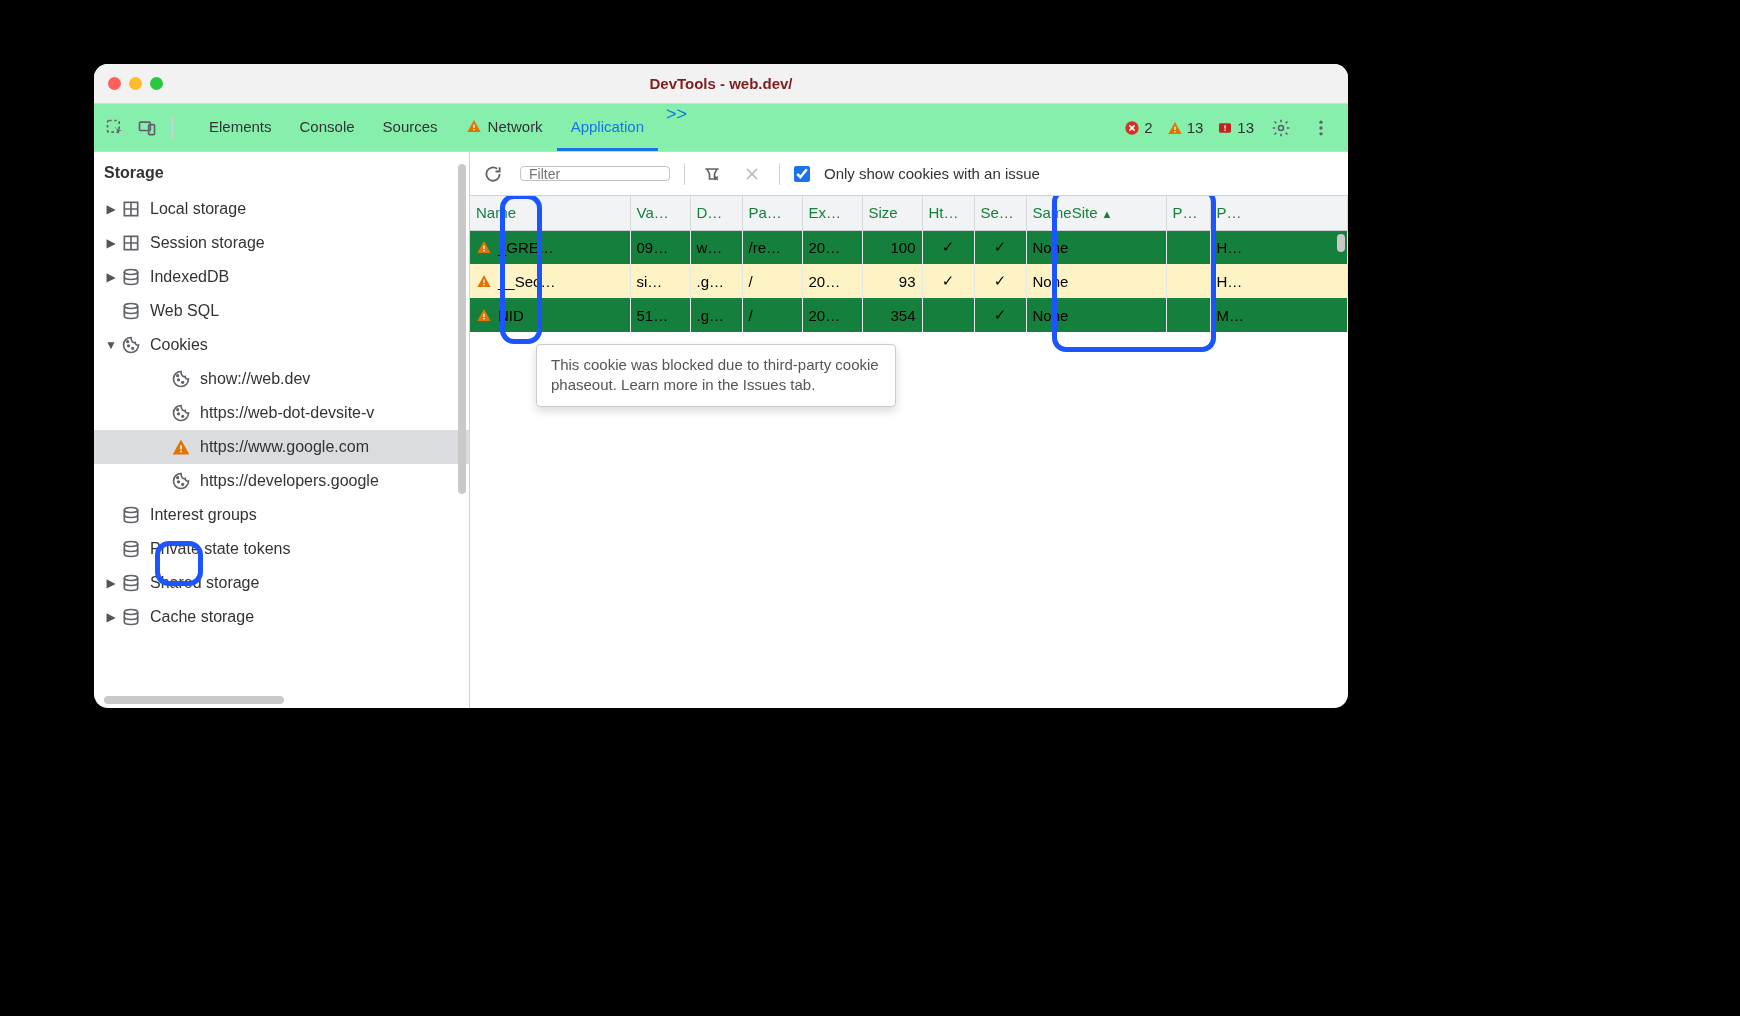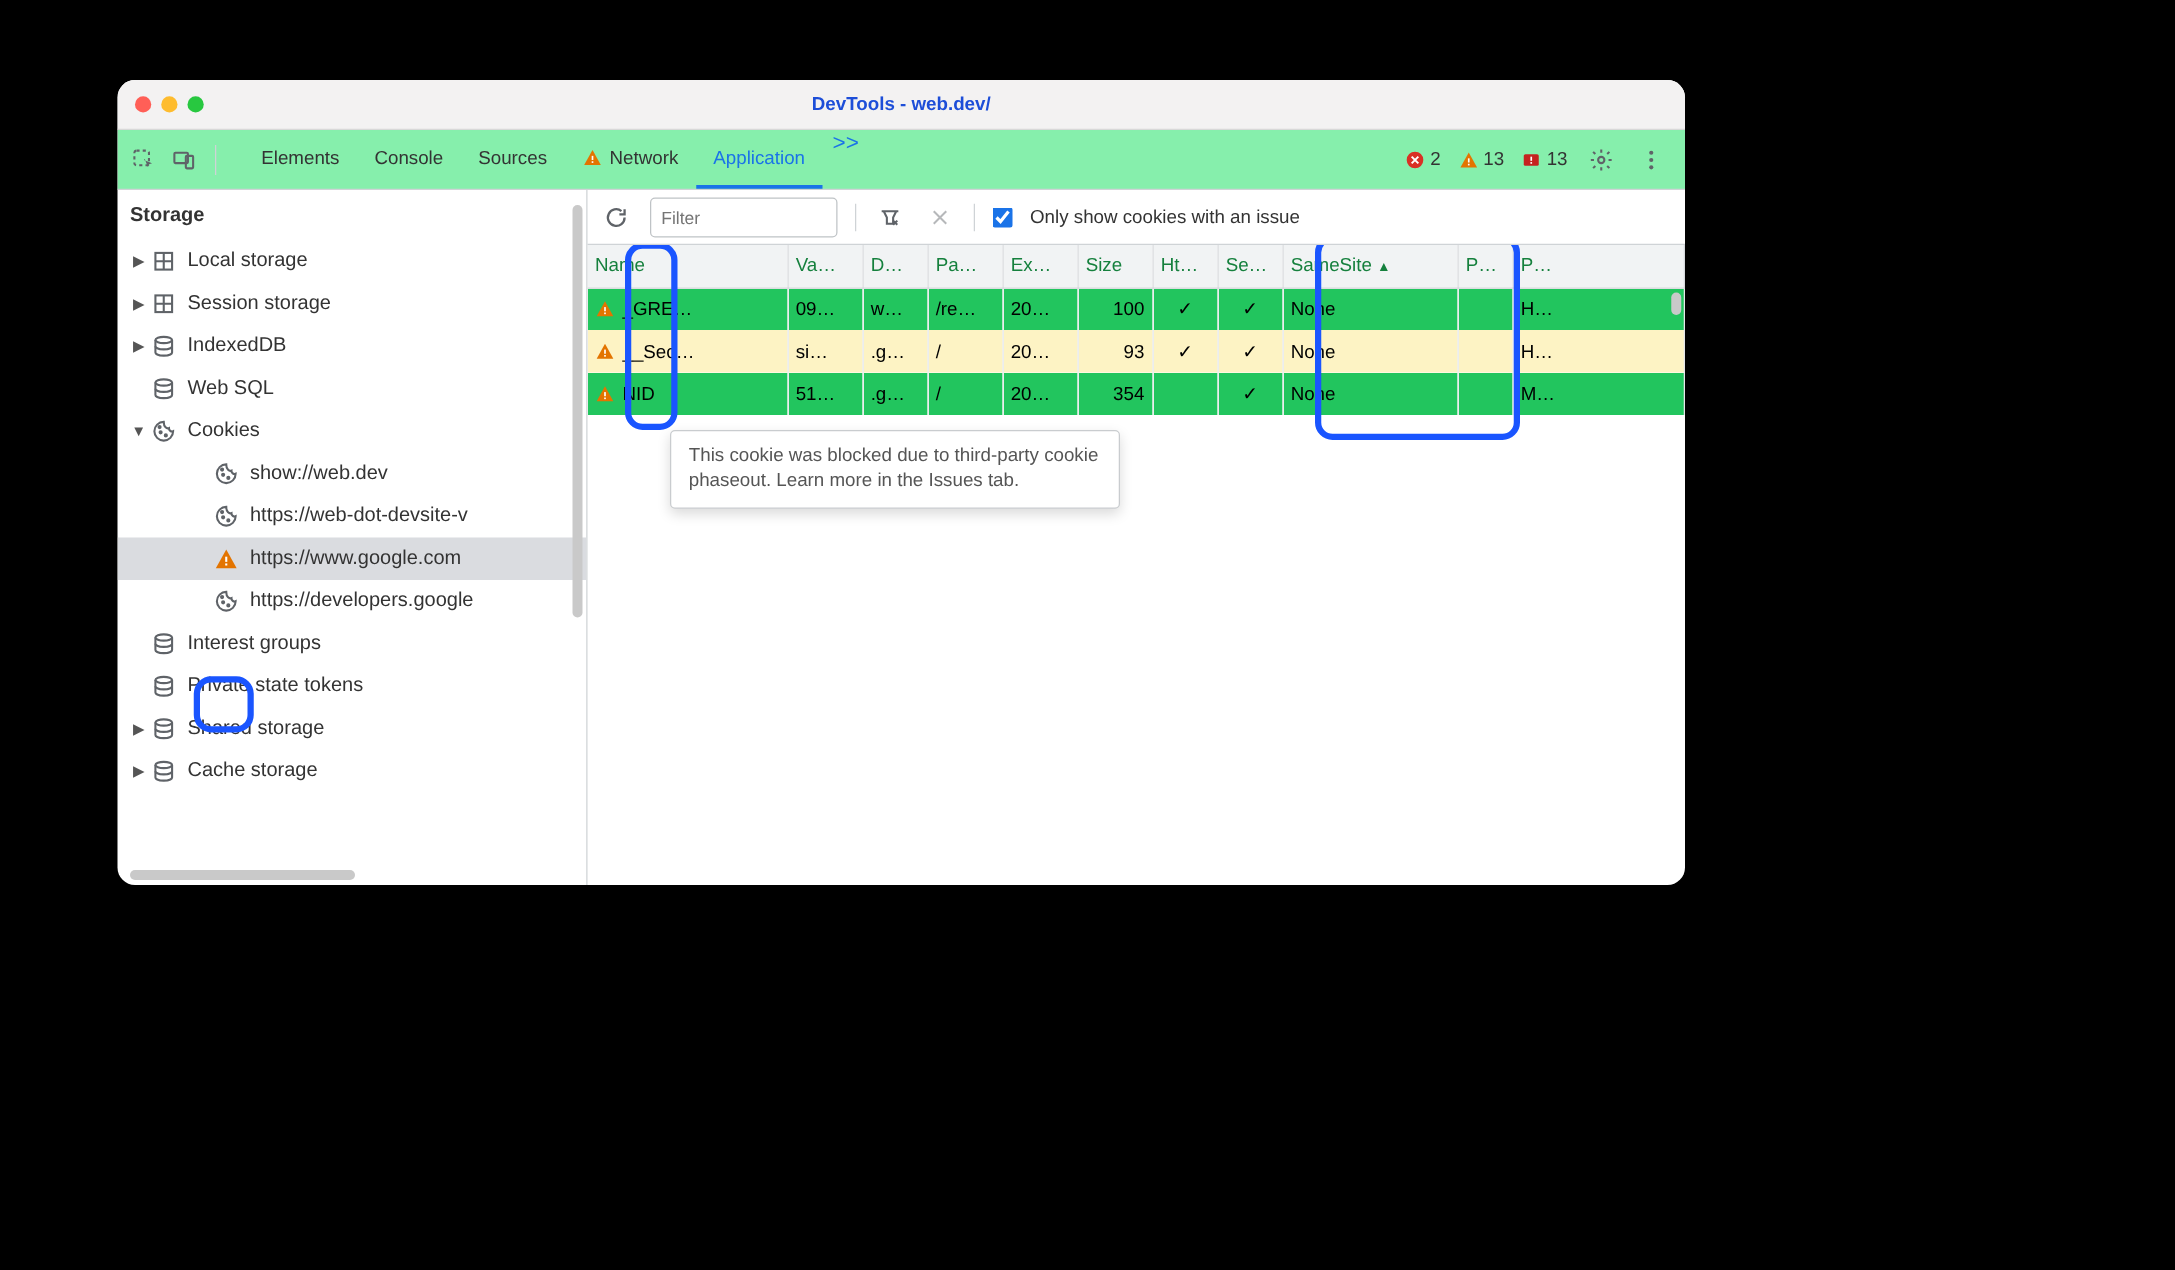--- a/index.html
+++ b/index.html
@@ -11,21 +11,21 @@
   box-shadow: 0 18px 50px rgba(0,0,0,.5), 0 0 0 1px rgba(0,0,0,.08);
   display: flex; flex-direction: column;
 }
 .titlebar {
   height: 40px; background: #f3f2f2; border-bottom: 1px solid #d8d8d8;
   display: flex; align-items: center; position: relative; flex: none;
 }
 .traffic { display: flex; gap: 8px; margin-left: 14px; }
 .traffic span { width: 13px; height: 13px; border-radius: 50%; display: block; }
 .tl-red { background: #ff5f57; } .tl-yel { background: #febc2e; } .tl-grn { background: #28c840; }
-.titlebar .title { position: absolute; left: 0; right: 0; text-align: center; font-size: 15px; font-weight: 600; color: #1d4ed8; pointer-events: none; }
+.titlebar .title { position: absolute; left: 0; right: 0; text-align: center; font-size: 15px; font-weight: 600; color: #7f1d1d; pointer-events: none; }
 
 .tabbar {
   height: 48px; background: #86efac; border-bottom: 1px solid #cfd3d6;
   display: flex; align-items: center; padding: 0 8px; gap: 6px; font-size: 15px; color: #5f6368;
 }
 .tool-icon { width: 26px; height: 26px; display: inline-flex; align-items: center; justify-content: center; color: #5f6368; border-radius: 4px; }
 .tool-icon svg { width: 20px; height: 20px; }
 .tabs { display: flex; gap: 0; align-items: stretch; height: 100%; margin-left: 10px; }
 .tab { display: inline-flex; align-items: center; padding: 0 14px; cursor: pointer; border-bottom: 3px solid transparent; color: #333; }
 .tab.active { color: #1a73e8; border-bottom-color: #1a73e8; font-weight: 500; }
@@ -52,37 +52,37 @@
 .sb-scroll { position: absolute; left: 10px; bottom: 4px; width: 180px; height: 8px; background: #c9c9c9; border-radius: 4px; }
 .sb-vscroll { position: absolute; right: 3px; top: 12px; width: 8px; height: 330px; background: #c9c9c9; border-radius: 4px; }
 
 .content { flex: 1; display: flex; flex-direction: column; min-width: 0; }
 
 .filterbar {
   height: 44px; border-bottom: 1px solid #cfd3d6; display: flex; align-items: center; gap: 14px;
   padding: 0 10px; font-size: 15px; color: #333;
 }
 .filterbar input[type=text] {
-  height: 32px; width: 150px; border: 1px solid #bfc3c6; border-radius: 4px; padding: 0 8px; font-size: 14px; color: #555;
+  height: 15px; width: 150px; border: 1px solid #bfc3c6; border-radius: 4px; padding: 0 8px; font-size: 14px; color: #555;
 }
 .chk { width: 16px; height: 16px; accent-color: #1a73e8; }
 .fb-label { font-size: 15px; }
 
 .table-wrap { flex: 1; position: relative; overflow: hidden; }
 table { border-collapse: collapse; width: 100%; table-layout: fixed; font-size: 15px; }
 thead th {
   background: #f1f3f4; border-bottom: 1px solid #cfd3d6; border-right: 1px solid #d7dadd;
   text-align: left; font-weight: 400; padding: 6px 6px; height: 34px; color: #15803d;
   overflow: hidden; text-overflow: ellipsis; white-space: nowrap;
 }
 tbody td {
   border-right: 1px solid #e5e7e9; padding: 6px 6px; height: 34px;
   overflow: hidden; text-overflow: ellipsis; white-space: nowrap;
 }
-tbody tr.issue { background: #22c55e; }
+tbody tr.issue { background: #15803d; }
 tbody tr.issue:nth-child(even) { background: #fdf3c4; }
 .num { text-align: right; }
 .chkmark { text-align: center; }
 .name-cell { display: flex; align-items: center; gap: 6px; }
 .sort-ind { font-size: 11px; margin-left: 4px; }
 .right-vscroll { position: absolute; right: 3px; top: 38px; width: 8px; height: 18px; background: #c9c9c9; border-radius: 4px; }
 
 .tooltip {
   position: absolute; left: 66px; top: 148px; width: 360px;
   background: #fff; border: 1px solid #c9cccf; border-radius: 4px;

